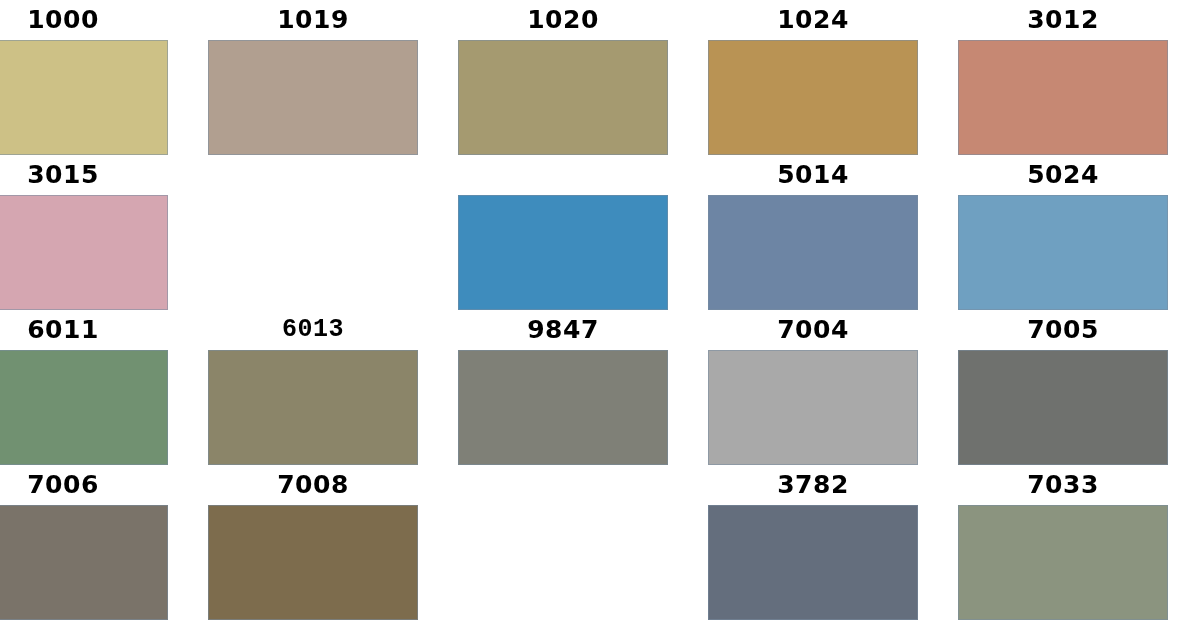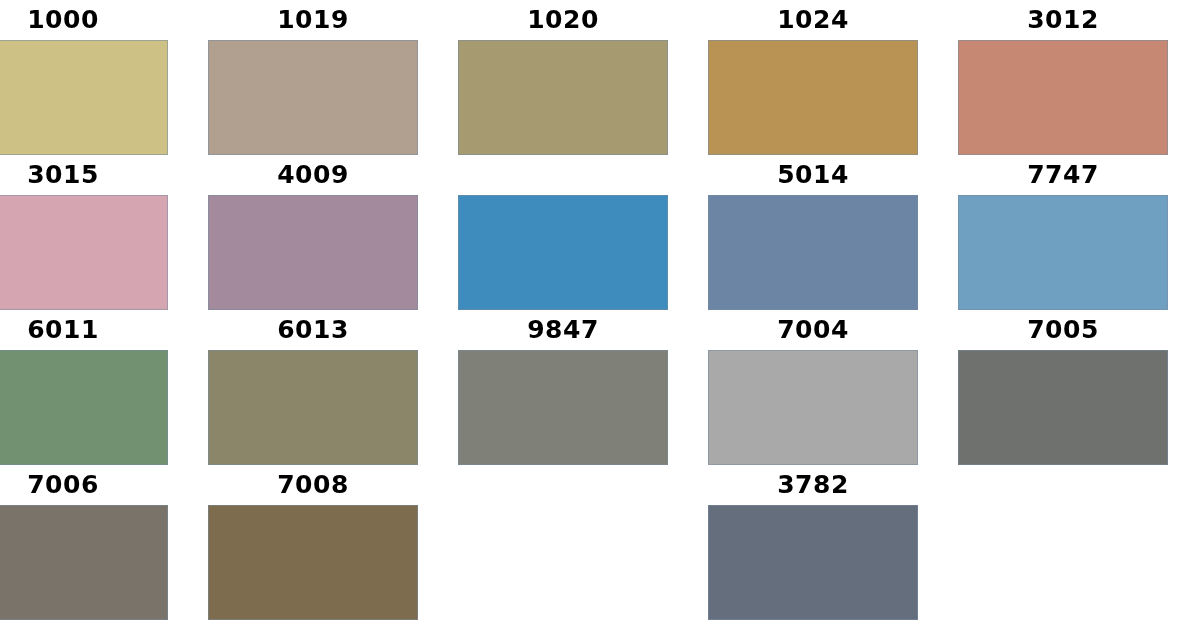--- a/index.html
+++ b/index.html
@@ -73,40 +73,36 @@
       <div class="swatch-chip" style="background-color: rgb(185, 147, 84);"></div>
     </div>
     <div class="swatch-cell" style="left: 958px; top: 0px;">
       <div class="swatch-label">3012</div>
       <div class="swatch-chip" style="background-color: rgb(198, 136, 115);"></div>
     </div>
     <div class="swatch-cell" style="left: -42px; top: 155px;">
       <div class="swatch-label">3015</div>
       <div class="swatch-chip" style="background-color: rgb(213, 166, 177);"></div>
     </div>
-    <div class="swatch-cell" style="left: 208px; top: 155px;">
-      <div class="swatch-label">4009</div>
-      <div class="swatch-chip" style="background-color: rgb(163, 138, 156);"></div>
-    </div>
     <div class="swatch-cell" style="left: 458px; top: 155px;">
       <div class="swatch-chip" style="background-color: rgb(62, 140, 189);"></div>
     </div>
     <div class="swatch-cell" style="left: 708px; top: 155px;">
       <div class="swatch-label">5014</div>
       <div class="swatch-chip" style="background-color: rgb(109, 133, 164);"></div>
     </div>
     <div class="swatch-cell" style="left: 958px; top: 155px;">
-      <div class="swatch-label">7747</div>
+      <div class="swatch-label">5024</div>
       <div class="swatch-chip" style="background-color: rgb(111, 160, 193);"></div>
     </div>
     <div class="swatch-cell" style="left: -42px; top: 310px;">
       <div class="swatch-label">6011</div>
       <div class="swatch-chip" style="background-color: rgb(113, 145, 113);"></div>
     </div>
-    <div class="swatch-cell" style="left: 208px; top: 310px;">
+    <div class="swatch-cell" style="left: 208px; top: 310px; font-family: Liberation Mono, monospace;">
       <div class="swatch-label">6013</div>
       <div class="swatch-chip" style="background-color: rgb(139, 133, 105);"></div>
     </div>
     <div class="swatch-cell" style="left: 458px; top: 310px;">
       <div class="swatch-label">9847</div>
       <div class="swatch-chip" style="background-color: rgb(127, 128, 119);"></div>
     </div>
     <div class="swatch-cell" style="left: 708px; top: 310px;">
       <div class="swatch-label">7004</div>
       <div class="swatch-chip" style="background-color: rgb(169, 169, 169);"></div>
@@ -120,13 +116,17 @@
       <div class="swatch-chip" style="background-color: rgb(122, 115, 105);"></div>
     </div>
     <div class="swatch-cell" style="left: 208px; top: 465px;">
       <div class="swatch-label">7008</div>
       <div class="swatch-chip" style="background-color: rgb(125, 108, 77);"></div>
     </div>
     <div class="swatch-cell" style="left: 708px; top: 465px;">
       <div class="swatch-label">3782</div>
       <div class="swatch-chip" style="background-color: rgb(100, 110, 125);"></div>
     </div>
+    <div class="swatch-cell" style="left: 958px; top: 465px;">
+      <div class="swatch-label">7033</div>
+      <div class="swatch-chip" style="background-color: rgb(139, 148, 127);"></div>
+    </div>
   </div>
 
 </body></html>

